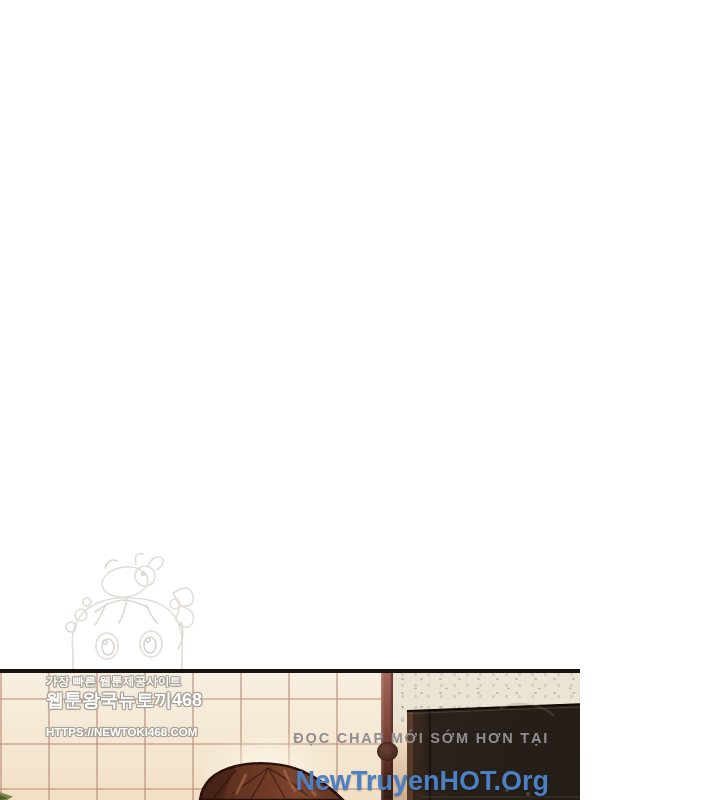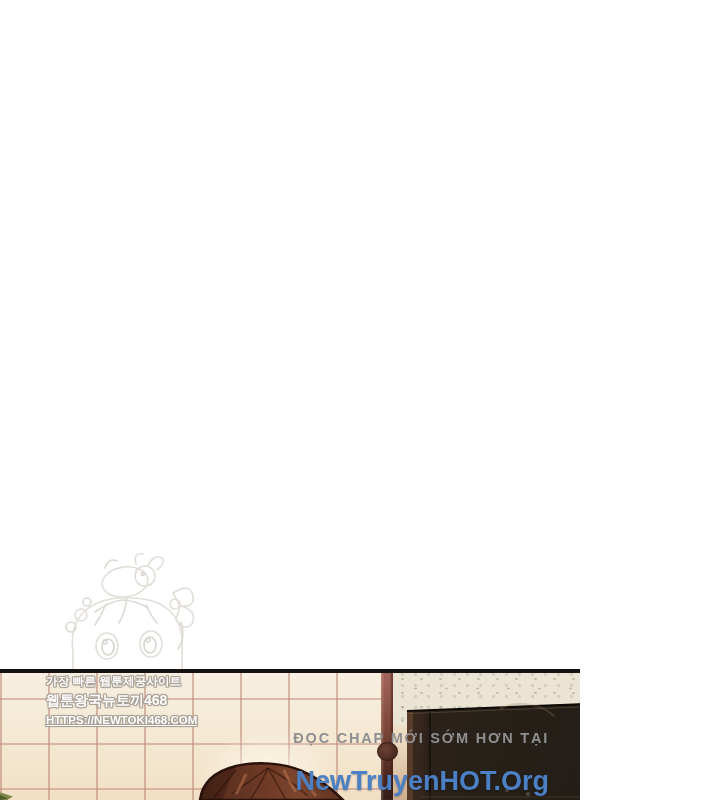--- a/index.html
+++ b/index.html
@@ -68,22 +68,22 @@
   .leaf{position:absolute;left:0;top:119px;width:13px;height:9px;background:#7f864a;
     clip-path:polygon(0 15%,100% 60%,55% 100%,0 100%);}
   .leaf-dark{position:absolute;left:0;top:123px;width:8px;height:5px;background:#525d2b;
     clip-path:polygon(0 0,100% 70%,0 100%);}
 
   
   .kr-wm{position:absolute;left:46px;top:674px;width:160px;z-index:5;color:#ffffff;font-weight:bold;
     text-shadow:-1px 0 #a8a096,1px 0 #a8a096,0 -1px #a8a096,0 1px #a8a096,
                 -1px -1px #b2aaa0,1px 1px #b2aaa0,1px -1px #b2aaa0,-1px 1px #b2aaa0,0 0 3px rgba(130,124,114,.6);}
   .kr-wm .l1{font-size:11.5px;line-height:15px;letter-spacing:0.2px;white-space:nowrap;}
-  .kr-wm .l2{font-size:14px;line-height:22px;white-space:nowrap;}
-  .kr-wm .l3{font-size:11.5px;line-height:14px;margin-top:2px;white-space:nowrap;text-decoration:underline;}
+  .kr-wm .l2{font-size:18px;line-height:22px;white-space:nowrap;}
+  .kr-wm .l3{font-size:11.5px;line-height:14px;margin-top:14px;white-space:nowrap;}
 
   
   .vn-wm{position:absolute;right:31px;top:729px;z-index:6;text-align:right;}
   .vn-wm .l1{font-size:14.5px;font-weight:bold;letter-spacing:1.8px;line-height:19px;color:#8f8f91;white-space:nowrap;}
   .vn-wm .l2{font-size:27px;font-weight:bold;line-height:30px;margin-top:18px;color:#4b80c5;white-space:nowrap;
     text-shadow:0 1px 2px rgba(0,0,0,0.3);}
 </style>
 </head>
 <body>
 

